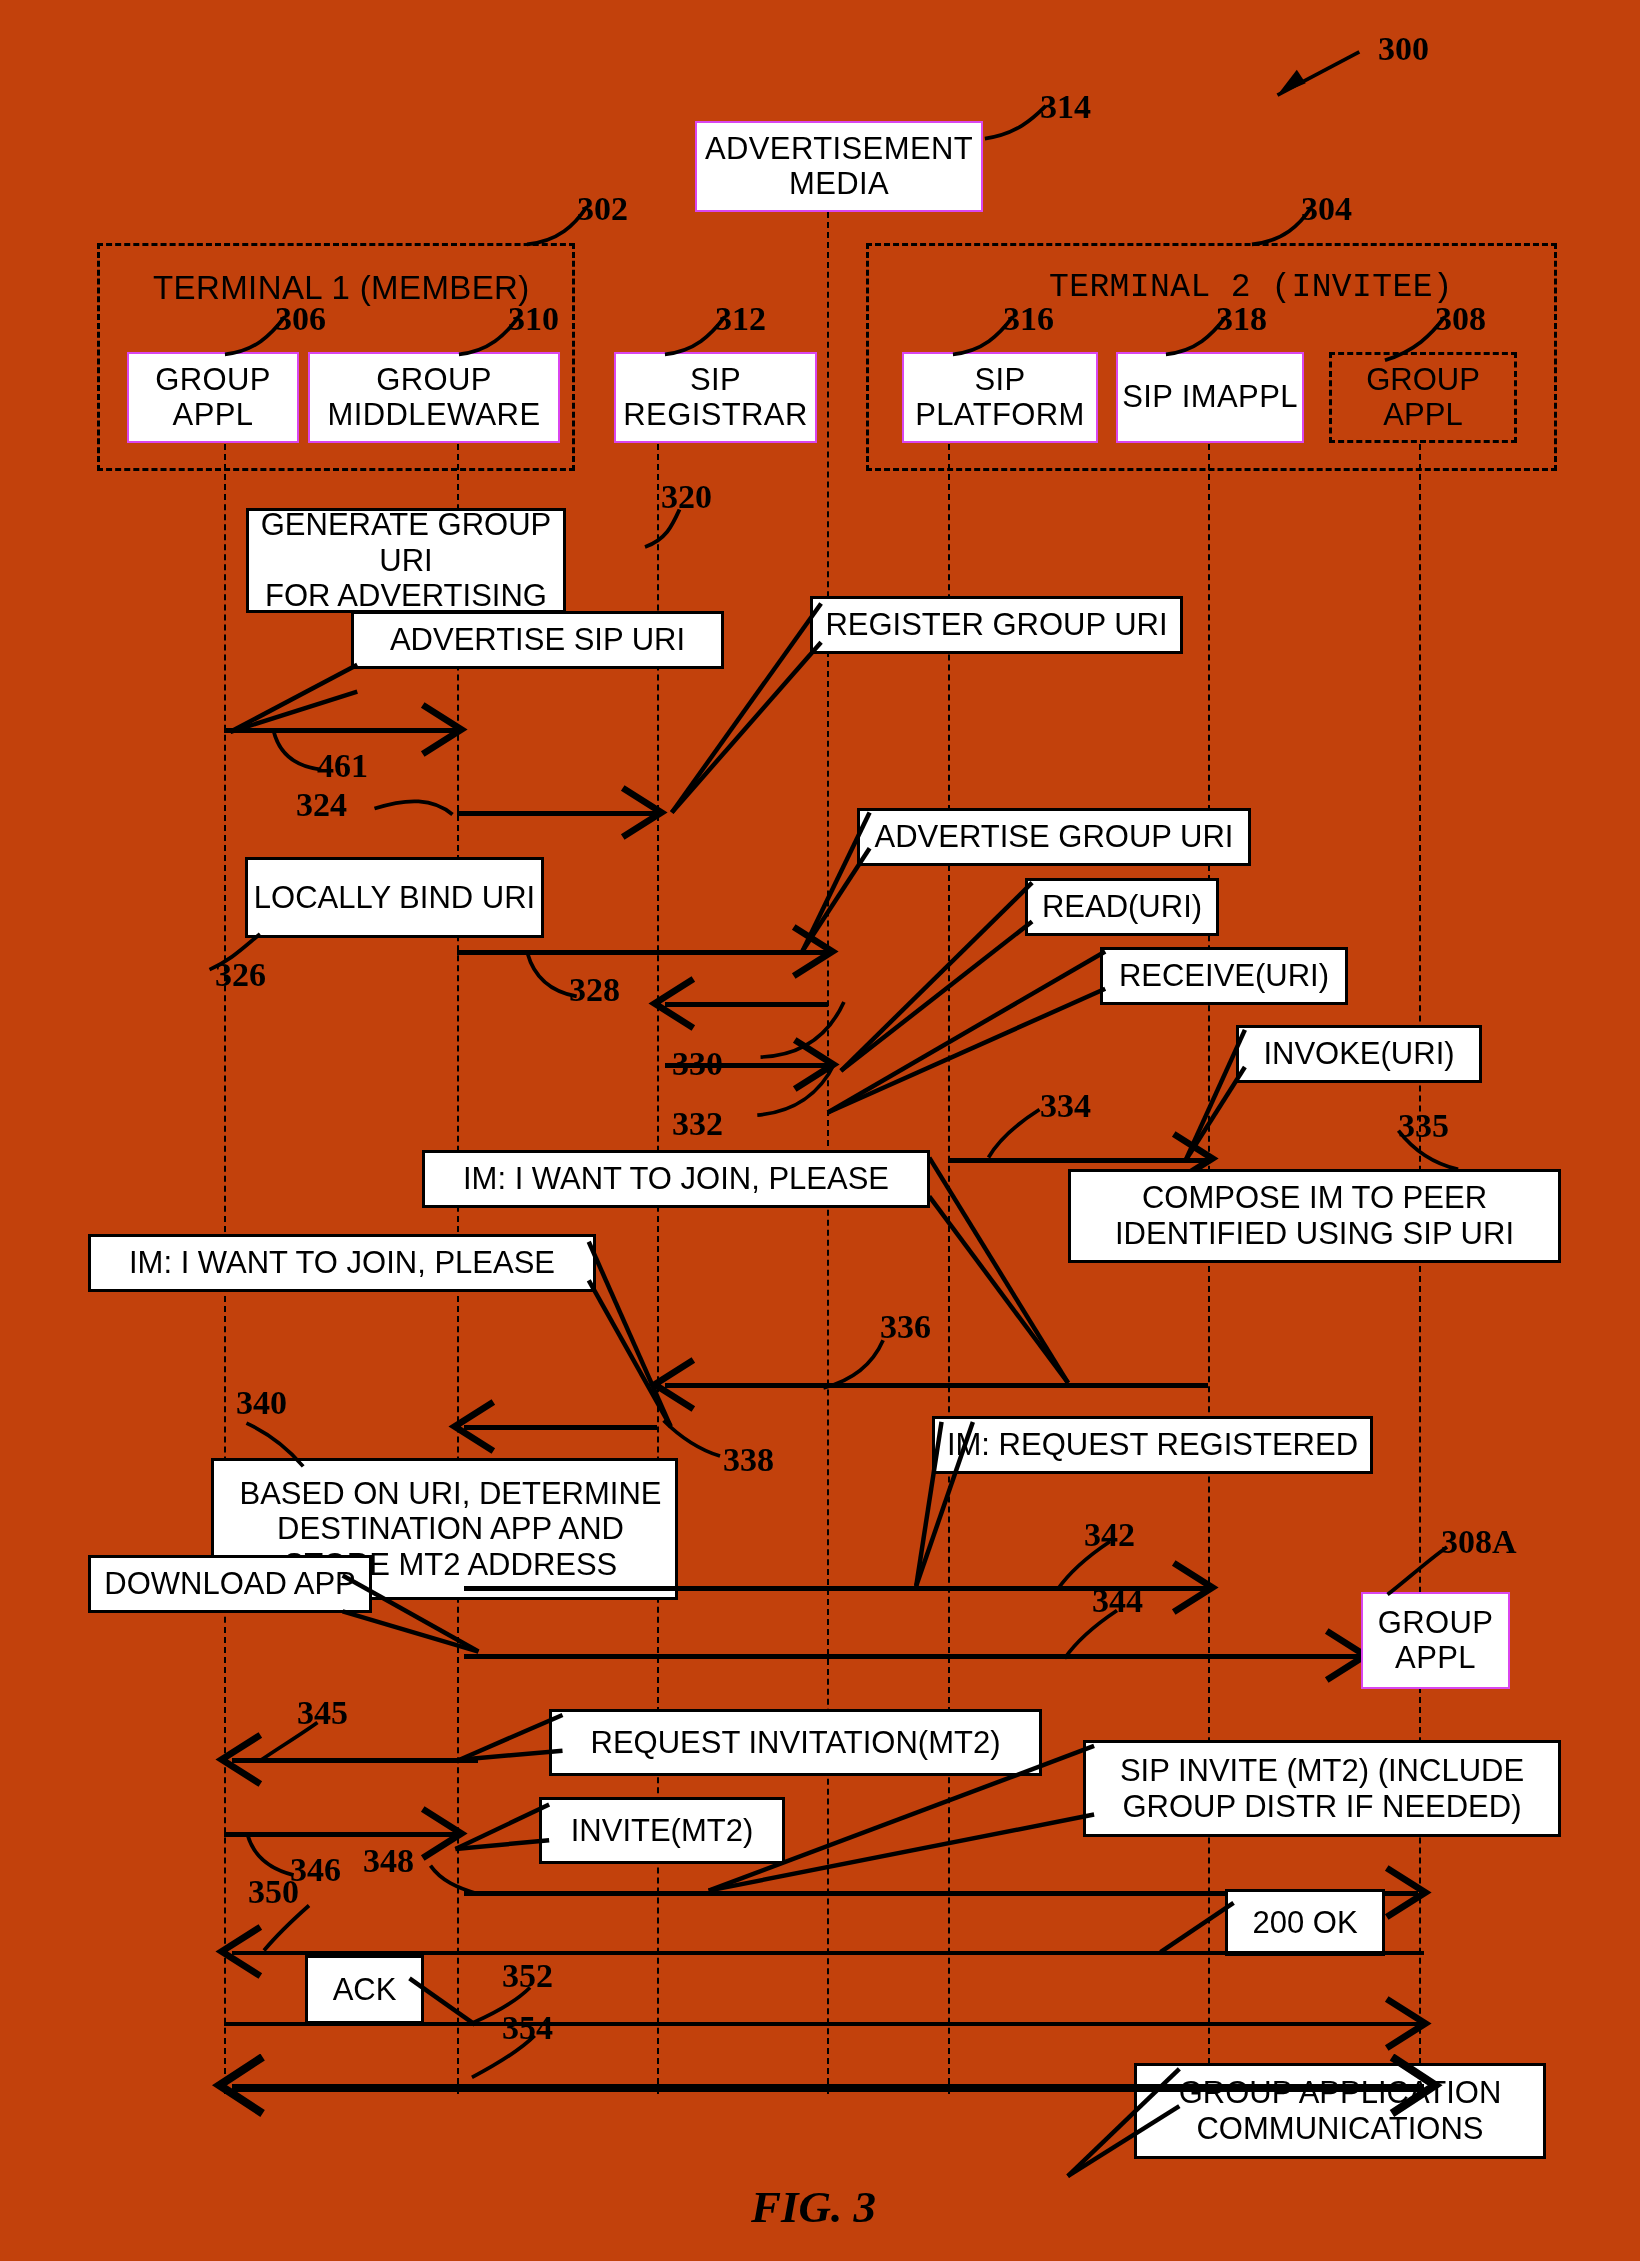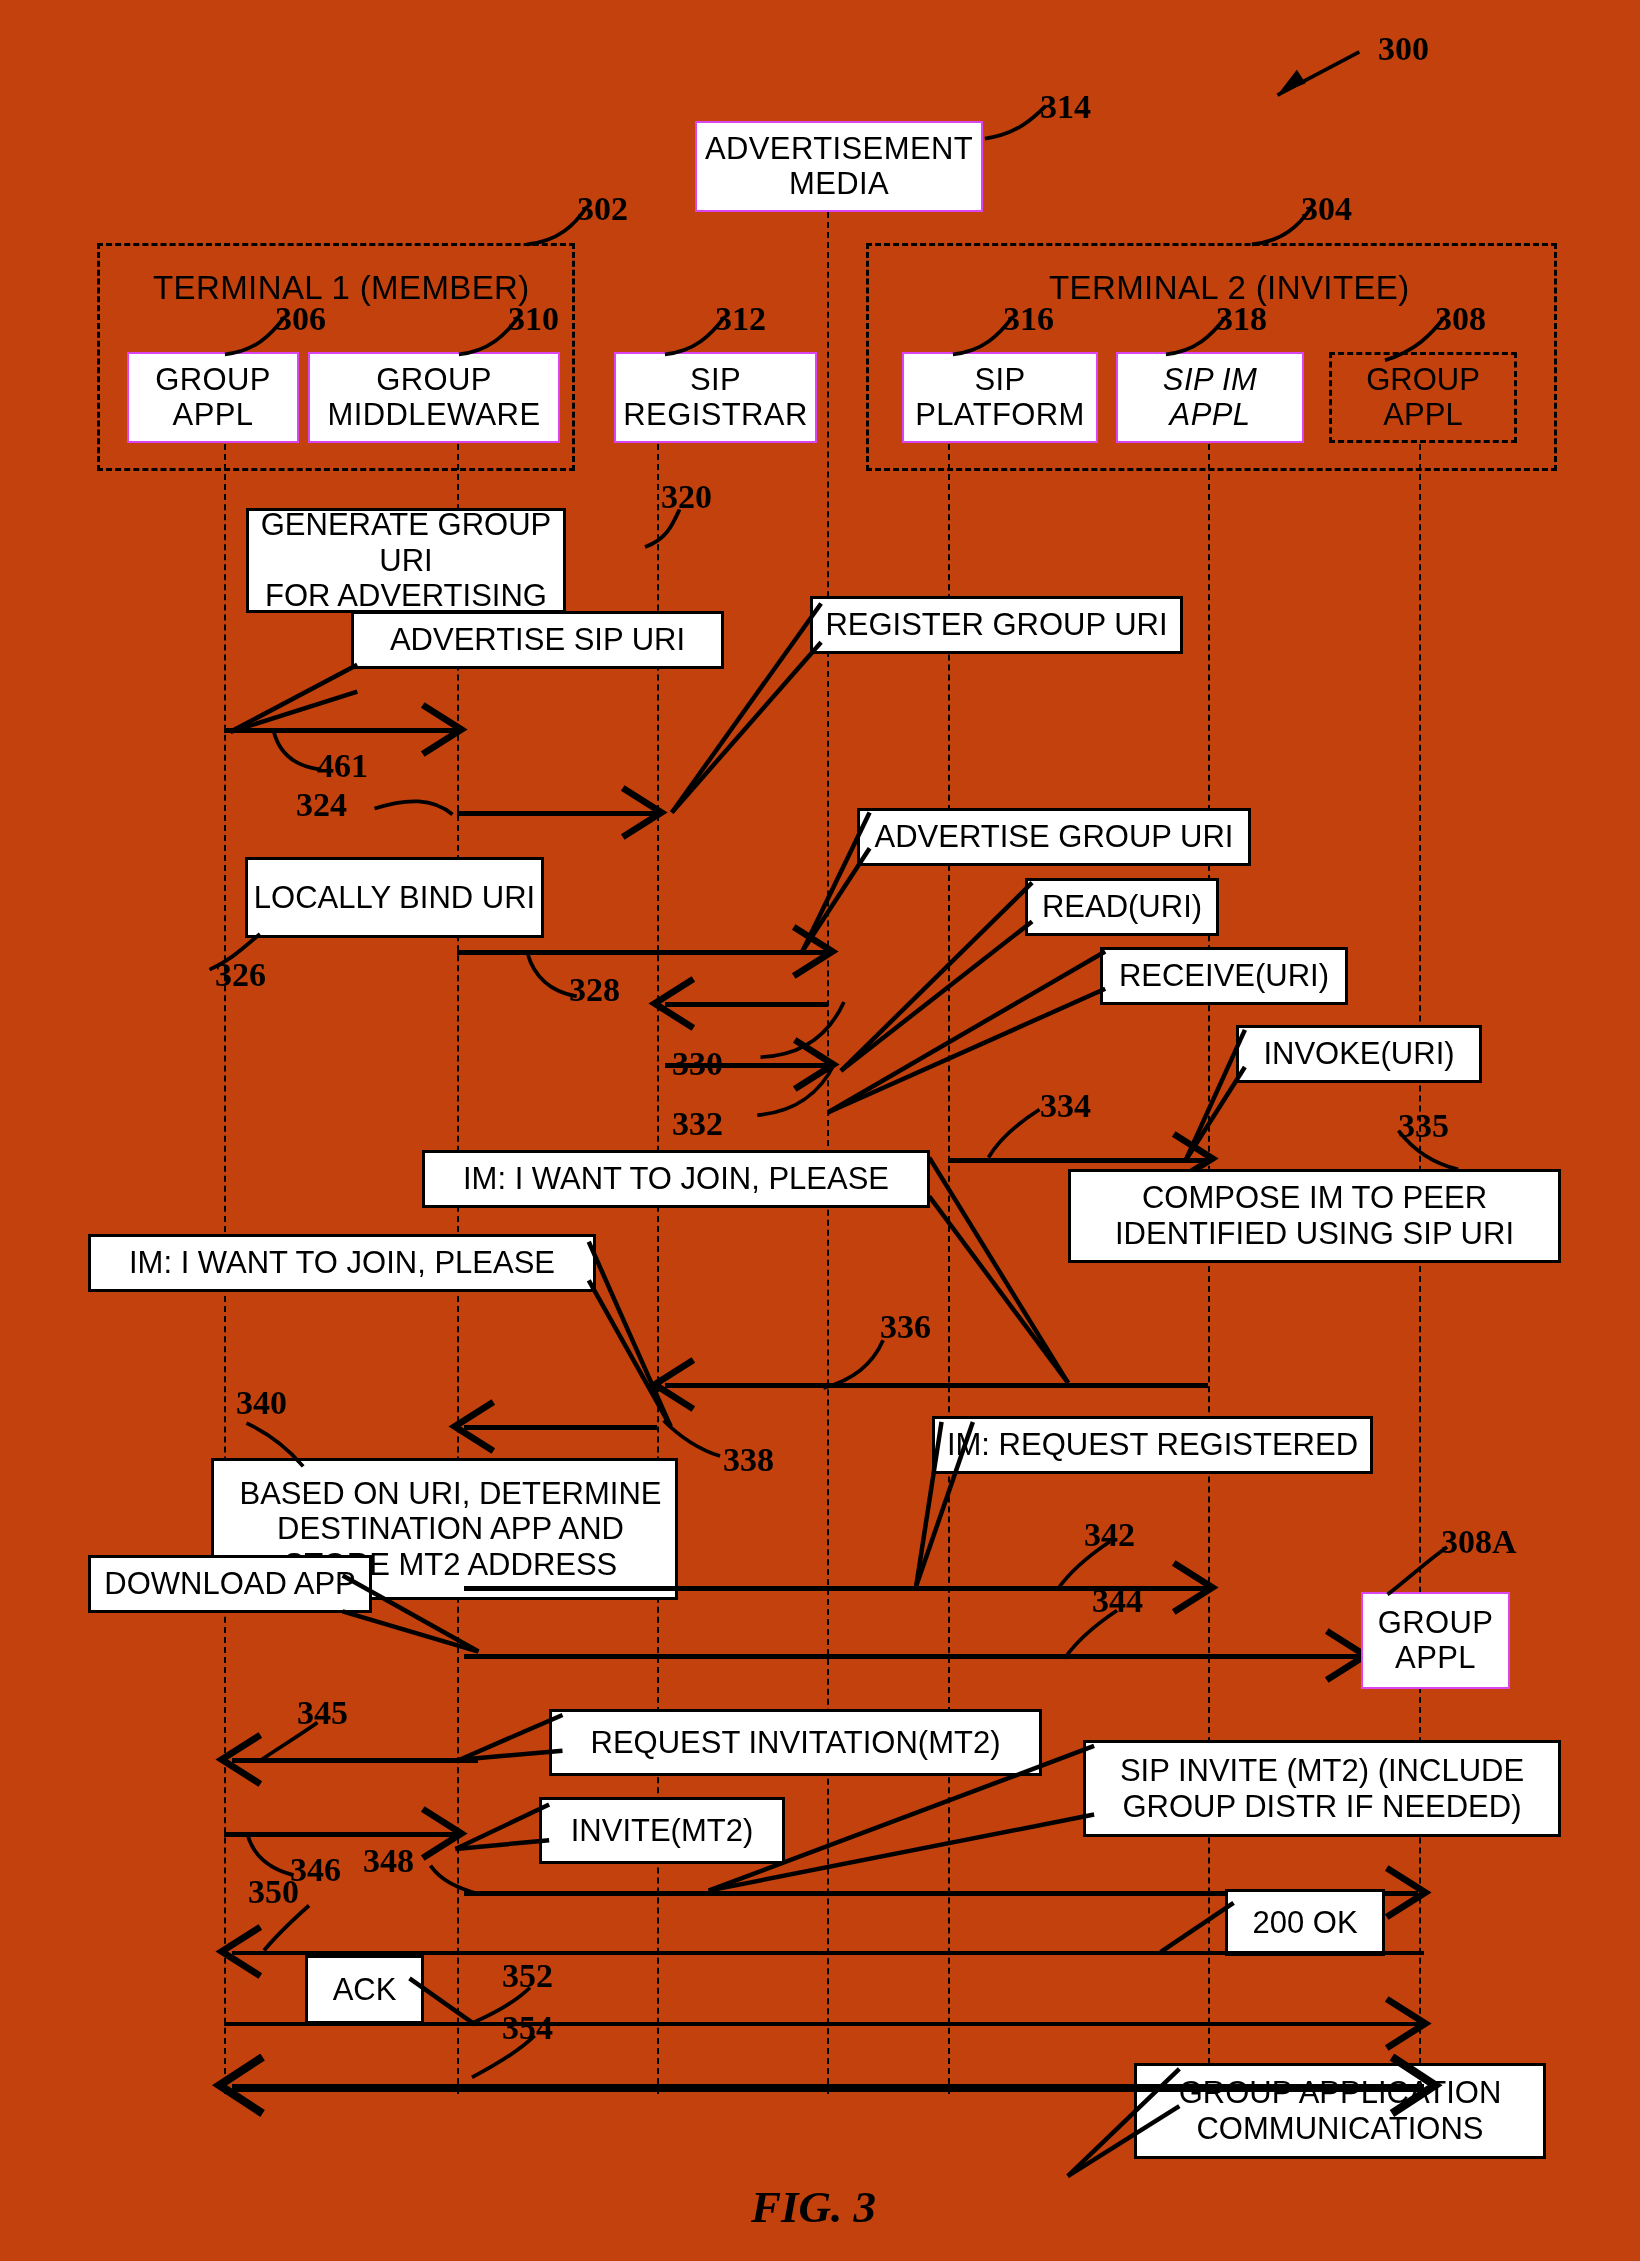--- a/index.html
+++ b/index.html
@@ -72,36 +72,36 @@
   <div class="box" style="left:614px;top:352px;width:203px;height:91px;font-size:31px;flex-direction:column;">
     <span>SIP</span>
     <span>REGISTRAR</span>
   </div>
   <svg style="position:absolute;left:653px;top:308px;width:97px;height:56px" viewBox="0 0 130 75" width="97" height="56">
     <path d="M16 62 C56 58, 78 36, 96 12" stroke="#000" stroke-width="5" fill="none"></path>
   </svg>
   <div class="reftxt" style="left:715px;top:300px;font-size:34px">312</div>
 
   <div class="dashbox" style="left:866px;top:243px;width:691px;height:228px;"></div>
-  <div class="label" style="left:1049px;top:269px;font-size:33px;letter-spacing:0.4px;">TERMINAL 2 (INVITEE)</div>
+  <div class="label" style="left:1049px;top:269px;font-size:33px;letter-spacing:0.4px;font-family:Liberation Mono, monospace;">TERMINAL 2 (INVITEE)</div>
   <svg style="position:absolute;left:1240px;top:198px;width:97px;height:56px" viewBox="0 0 130 75" width="97" height="56">
     <path d="M16 62 C58 58, 80 36, 96 12" stroke="#000" stroke-width="5" fill="none"></path>
   </svg>
   <div class="reftxt" style="left:1301px;top:190px;font-size:34px">304</div>
 
   <div class="box" style="left:902px;top:352px;width:196px;height:91px;font-size:31px;flex-direction:column;">
     <span>SIP</span>
     <span>PLATFORM</span>
   </div>
   <svg style="position:absolute;left:941px;top:308px;width:97px;height:56px" viewBox="0 0 130 75" width="97" height="56">
     <path d="M16 62 C56 58, 78 36, 96 12" stroke="#000" stroke-width="5" fill="none"></path>
   </svg>
   <div class="reftxt" style="left:1003px;top:300px;font-size:34px">316</div>
 
-  <div class="box" style="left:1116px;top:352px;width:188px;height:91px;font-size:31px;flex-direction:column;font-style:italic;">
+  <div class="box" style="left:1116px;top:352px;width:188px;height:91px;font-size:31px;flex-direction:row;">
     <span>SIP IM</span>
     <span>APPL</span>
   </div>
   <svg style="position:absolute;left:1154px;top:308px;width:97px;height:56px" viewBox="0 0 130 75" width="97" height="56">
     <path d="M16 62 C56 58, 78 36, 96 12" stroke="#000" stroke-width="5" fill="none"></path>
   </svg>
   <div class="reftxt" style="left:1216px;top:300px;font-size:34px">318</div>
 
   <div class="dashbox" style="left:1329px;top:352px;width:188px;height:91px;display:flex;align-items:center;justify-content:center;flex-direction:column;font-size:31px;text-align:center;line-height:1.12;">
     <span>GROUP</span>

